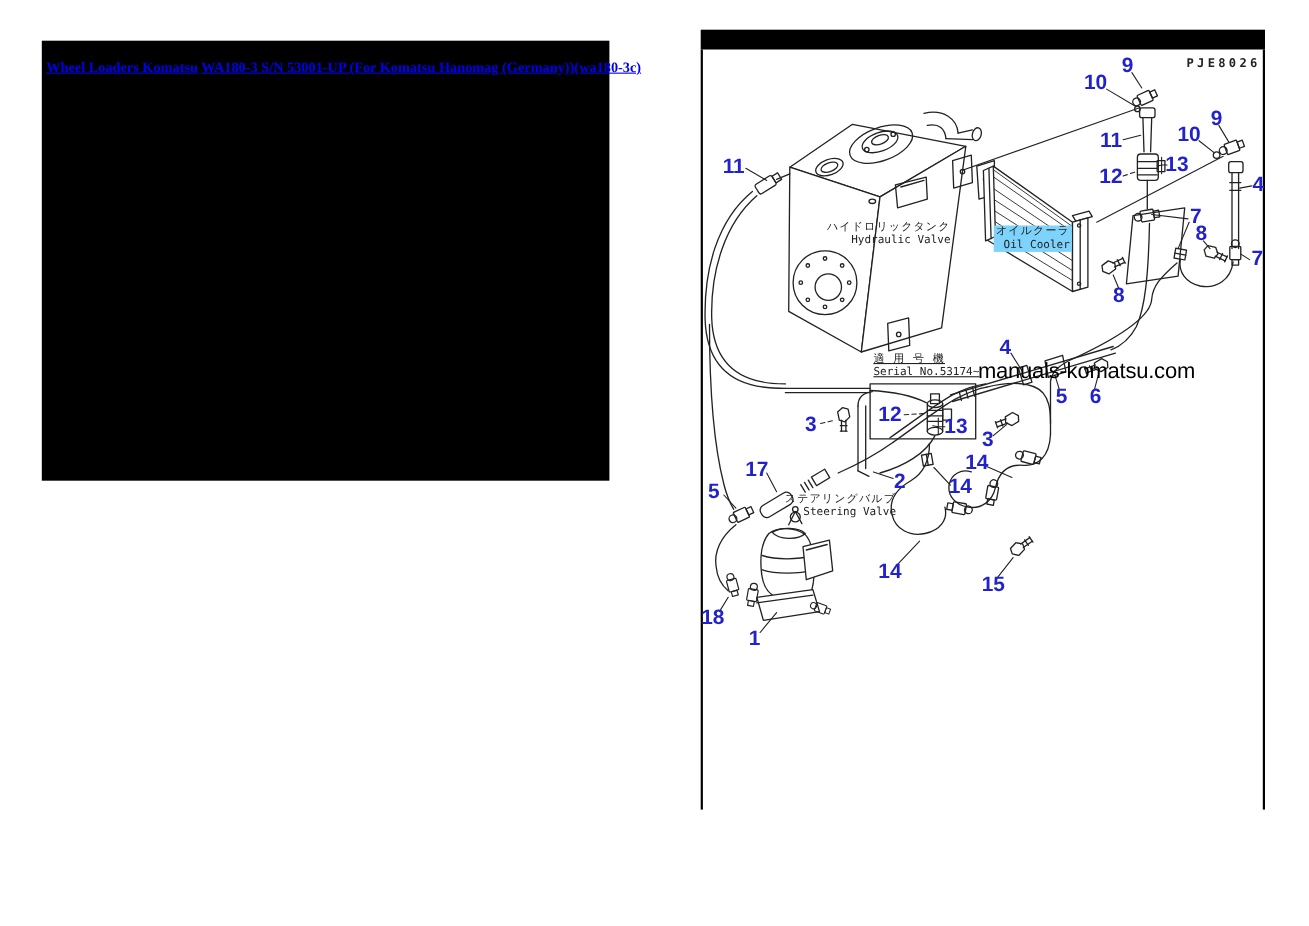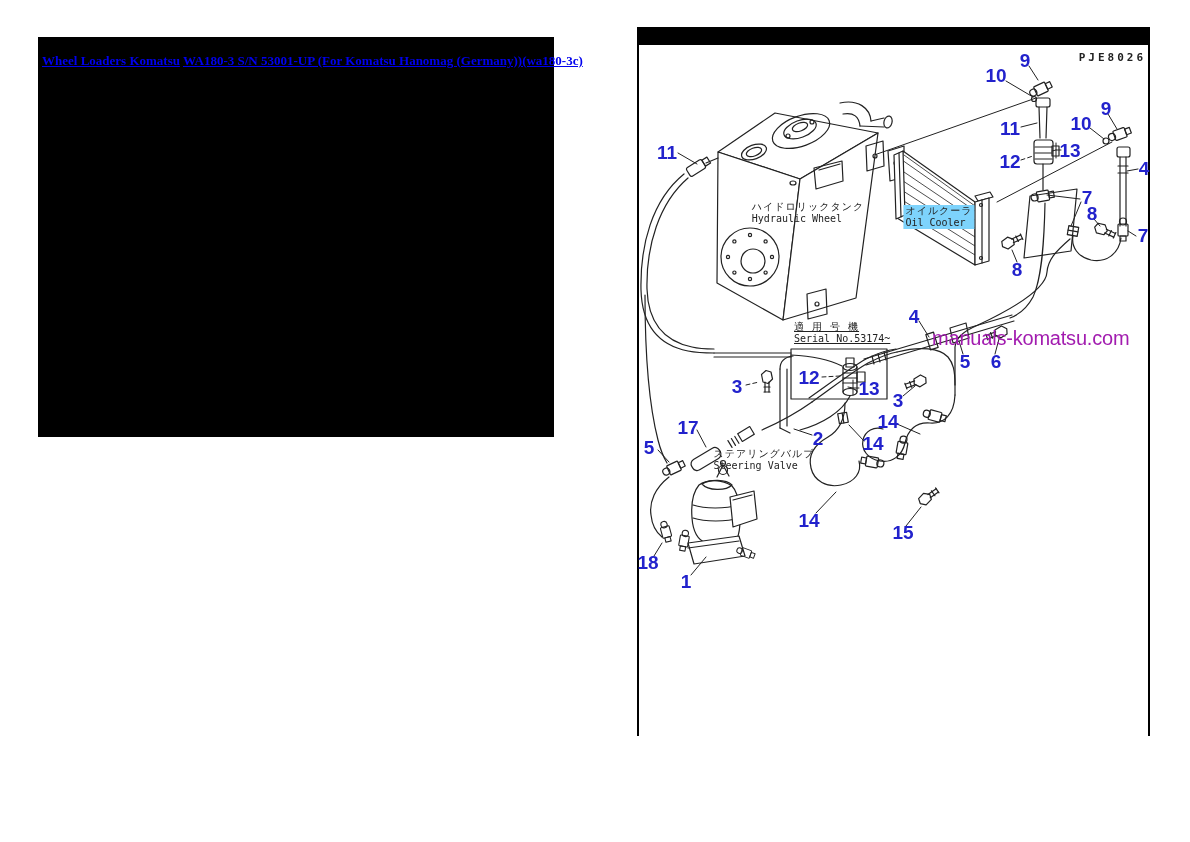--- a/index.html
+++ b/index.html
@@ -31,29 +31,29 @@
   .plate-code{
     position:absolute;right:4px;top:24px;
     font-family:"DejaVu Sans Mono", monospace;font-size:11px;font-weight:bold;
     letter-spacing:3px;color:#222;white-space:nowrap;text-align:center;
   }
   .drawing-svg{position:absolute;left:0;top:0;width:1190px;height:842px;pointer-events:none;}
   
   .dlabel{
     position:absolute;color:#222;white-space:nowrap;
     font-family:"DejaVu Sans Mono", monospace;font-size:10px;line-height:12px;
-    text-align:left;transform:translateX(-50%);
+    text-align:right;transform:translateX(-50%);
   }
   .dlabel.leftalign{transform:none;text-align:left;text-decoration:underline;}
   .dlabel .jp{letter-spacing:1px;}
   .dlabel.boxed{background:#7dd3fc;padding:0 2px;}
   .watermark{
     position:absolute;left:889px;top:327px;
     font-family:"Liberation Sans", sans-serif;font-size:20px;font-weight:500;
-    color:#a21caf;letter-spacing:-0.2px;white-space:nowrap;margin-left:43px;
+    color:#000000;letter-spacing:-0.2px;white-space:nowrap;
   }
   .callout{
     position:absolute;transform:translate(-50%,-50%);
     color:var(--callout-color);font-family:"Liberation Sans", sans-serif;
     font-size:19px;font-weight:bold;line-height:1;white-space:nowrap;
   }
 </style>
 </head>
 <body>
 
@@ -310,21 +310,21 @@
     <line x1="658" y1="450" x2="669" y2="462"></line>
     <line x1="816" y1="513" x2="836" y2="492"></line>
     <line x1="906" y1="526" x2="921" y2="507"></line>
     <line x1="654" y1="556" x2="662" y2="543"></line>
     <line x1="691" y1="575" x2="706" y2="557"></line>
   </g>
 </svg>
 
 <div class="dlabel" style="left:808px;top:201px;">
   <div class="jp">ハイドロリックタンク</div>
-  <div>Hydraulic Wheel</div>
+  <div>Hydraulic Valve</div>
 </div>
 <div class="dlabel boxed" style="left:939px;top:205px;">
   <div class="jp">オイルクーラ</div>
   <div>Oil Cooler</div>
 </div>
 <div class="dlabel leftalign" style="left:794px;top:321px;">
   <div class="jp">適 用 号 機</div>
   <div>Serial No.53174~</div>
 </div>
 <div class="dlabel" style="left:764px;top:448px;">

